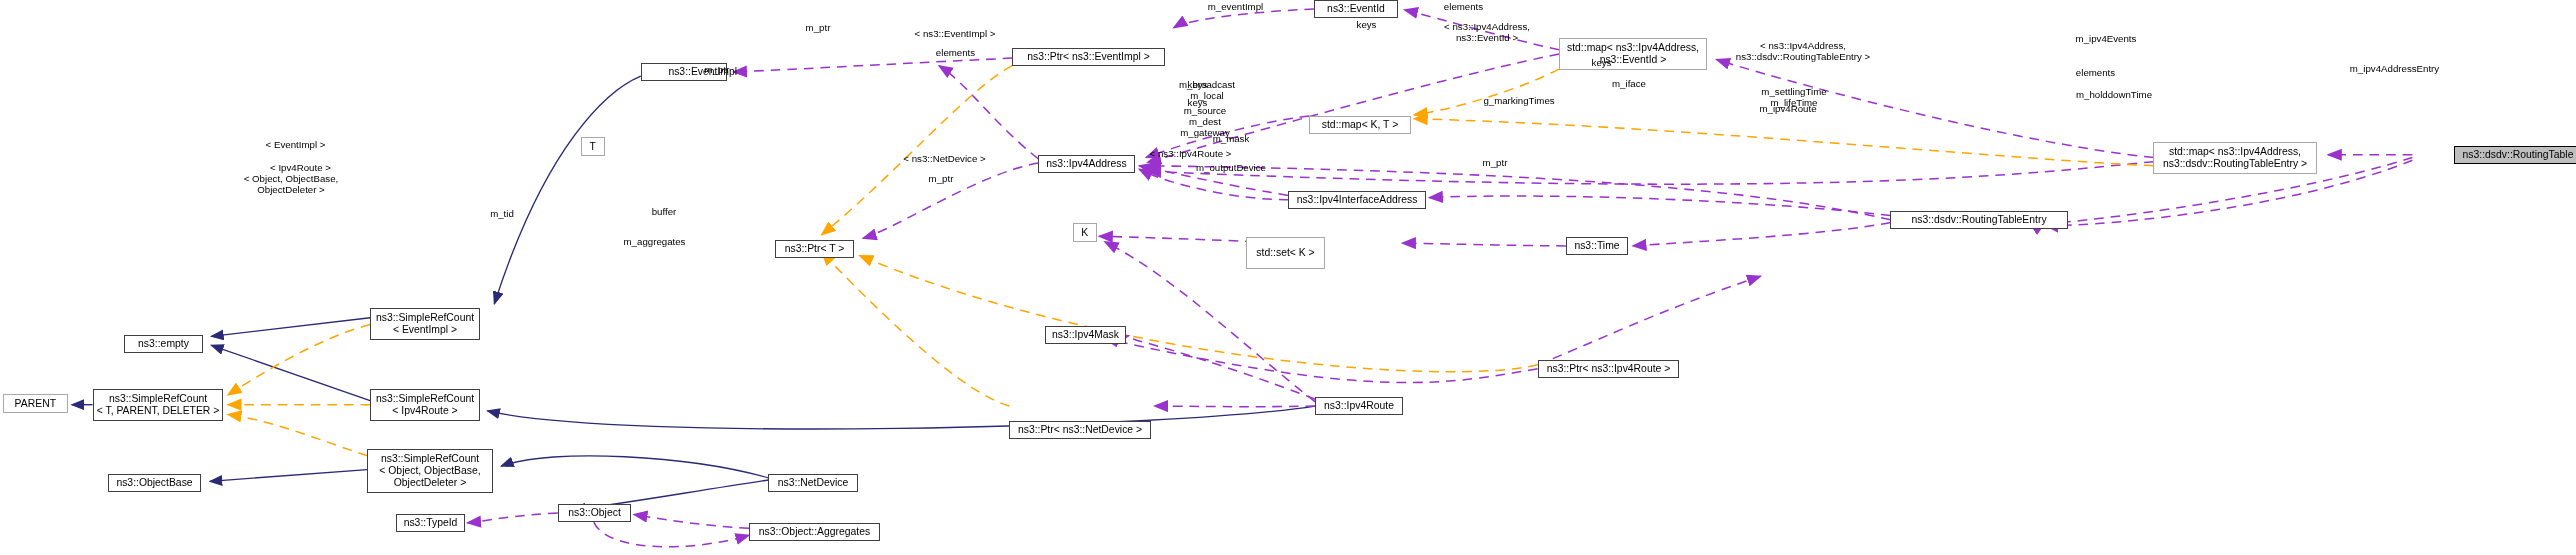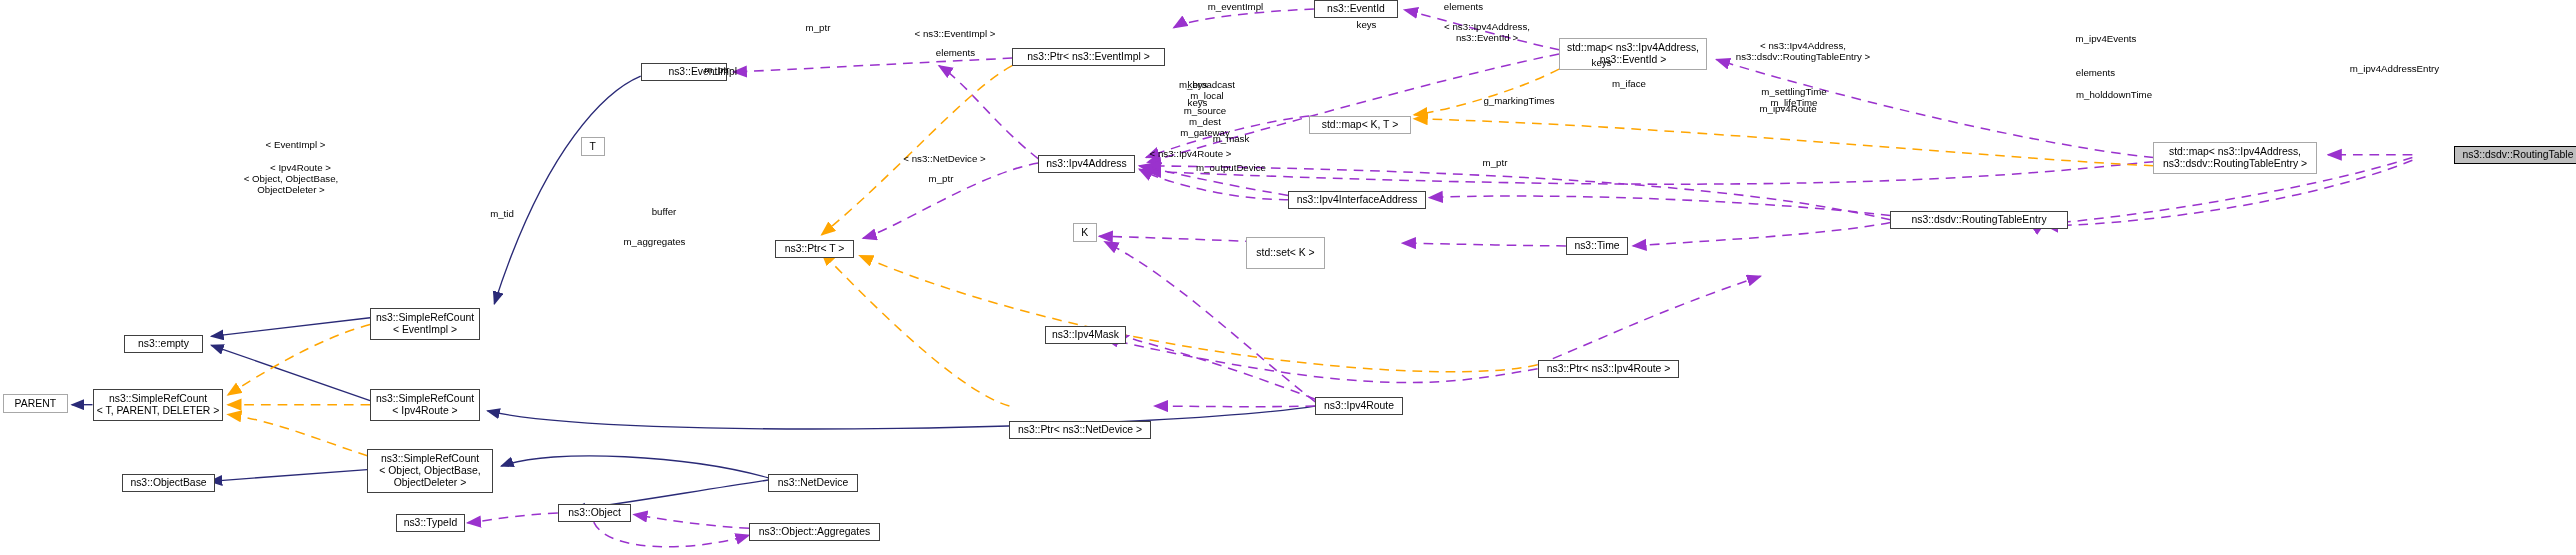--- a/index.html
+++ b/index.html
@@ -111,21 +111,21 @@
   <div class="node n-light" style="left:2.8px;top:394px;width:65px;height:19.3px;">PARENT</div>
   <div class="node n-solid" style="left:93px;top:389px;width:130px;height:32px;">ns3::SimpleRefCount
 &lt; T, PARENT, DELETER &gt;</div>
   <div class="node n-solid" style="left:370px;top:389px;width:110px;height:32px;">ns3::SimpleRefCount
 &lt; Ipv4Route &gt;</div>
   <div class="node n-solid" style="left:1009px;top:397px;width:142px;height:18px;margin-top:24px;">ns3::Ptr&lt; ns3::NetDevice &gt;</div>
   <div class="node n-solid" style="left:1315px;top:397px;width:88px;height:18px;">ns3::Ipv4Route</div>
   <div class="node n-solid" style="left:367px;top:449px;width:126px;height:44px;">ns3::SimpleRefCount
 &lt; Object, ObjectBase,
 ObjectDeleter &gt;</div>
-  <div class="node n-solid" style="left:108px;top:474px;width:93px;height:18px;margin-left:14px;">ns3::ObjectBase</div>
+  <div class="node n-solid" style="left:108px;top:474px;width:93px;height:18px;">ns3::ObjectBase</div>
   <div class="node n-solid" style="left:768px;top:474px;width:90px;height:18px;">ns3::NetDevice</div>
   <div class="node n-solid" style="left:396px;top:514px;width:69px;height:18px;">ns3::TypeId</div>
   <div class="node n-solid" style="left:558px;top:504px;width:73px;height:18px;">ns3::Object</div>
   <div class="node n-solid" style="left:749px;top:523px;width:131px;height:18px;">ns3::Object::Aggregates</div>
 
   <div class="edgelabel" style="left:1194px;top:1.4px;width:83px;">m_eventImpl</div>
   <div class="edgelabel" style="left:1429px;top:1.4px;width:69px;">elements</div>
   <div class="edgelabel" style="left:794px;top:22px;width:48px;">m_ptr</div>
   <div class="edgelabel" style="left:1346px;top:18.6px;width:41px;">keys</div>
   <div class="edgelabel" style="left:1426px;top:21px;width:122px;">&lt; ns3::Ipv4Address,

